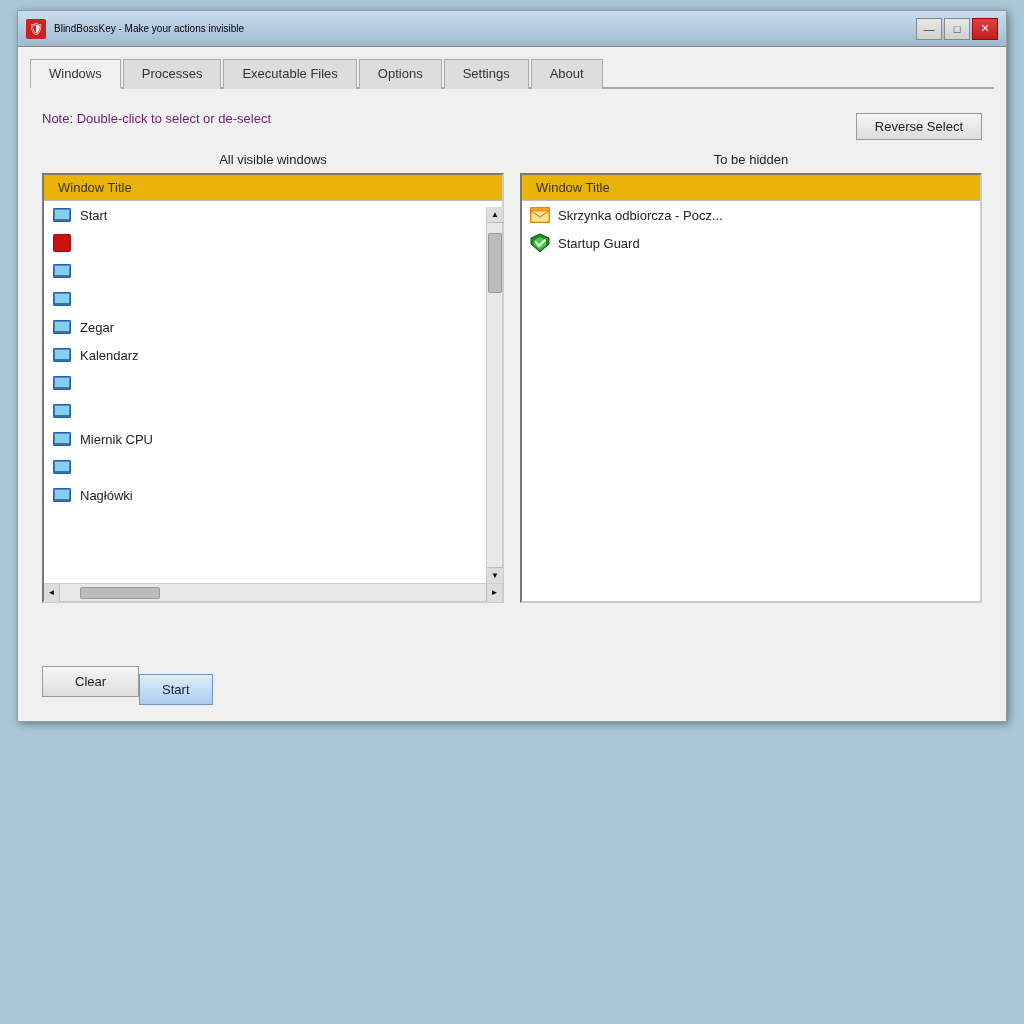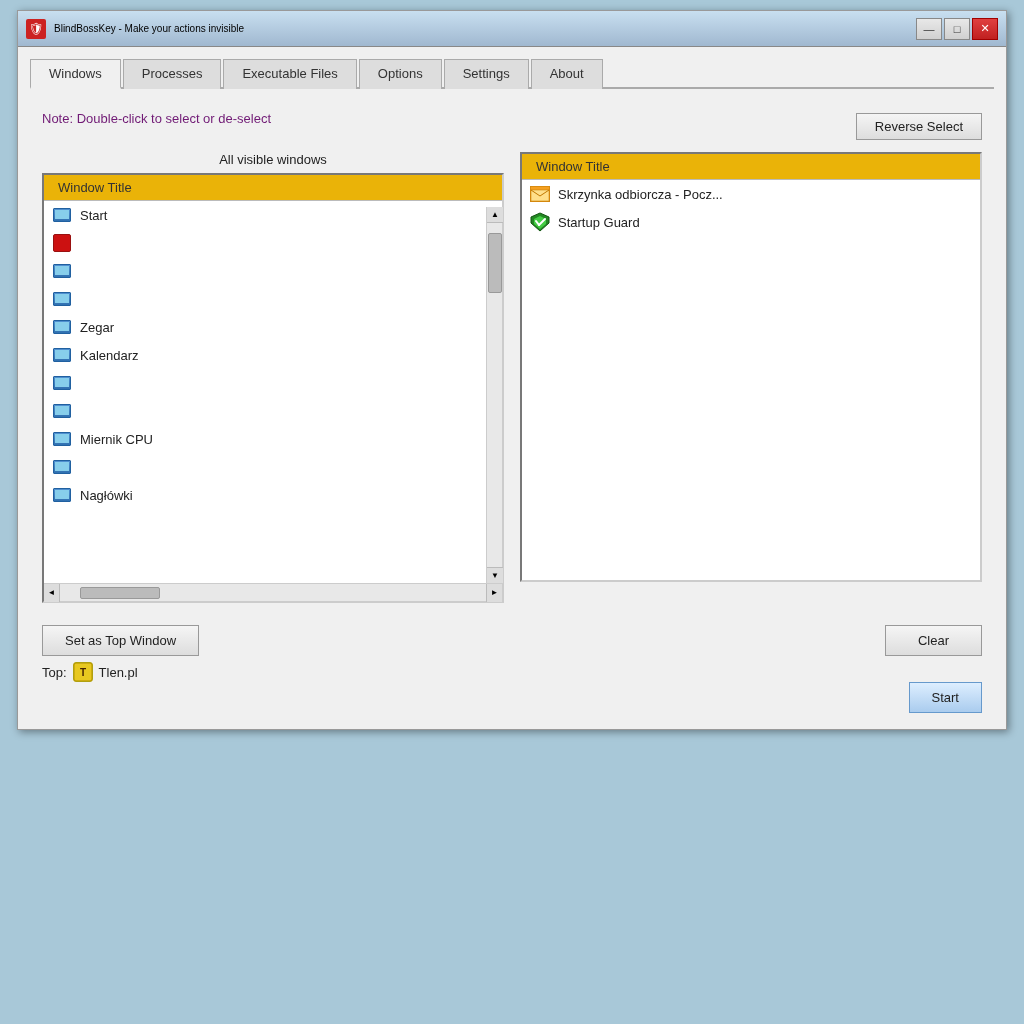--- a/index.html
+++ b/index.html
@@ -133,21 +133,21 @@
       border: 1px solid #999;
       cursor: pointer;
       font-size: 13px;
       color: #222;
       margin-top: 16px;
     }
 
     .panels-row {
       display: flex;
       gap: 16px;
-      margin-bottom: 22px;
+      margin-bottom: 14px;
     }
 
     .panel {
       flex: 1;
     }
 
     .panel-label {
       text-align: center;
       font-size: 13px;
       margin-bottom: 6px;
@@ -279,21 +279,21 @@
       border: 1px solid #6699cc;
       cursor: pointer;
       font-size: 13px;
       color: #222;
       align-self: flex-end;
       margin-bottom: -8px;
     }
 
     .bottom-right-area {
       display: flex;
-      flex-direction: column;
+      flex-direction: row;
       align-items: flex-end;
       justify-content: space-between;
       height: 80px;
     }
 
     .clear-btn {
       padding: 7px 32px;
       background: linear-gradient(to bottom, #f5f5f5, #ddd);
       border: 1px solid #999;
       cursor: pointer;
@@ -555,20 +555,21 @@
               <div class="h-left-arrow">◄</div>
               <div class="h-track">
                 <div class="h-thumb"></div>
               </div>
               <div class="h-right-arrow">►</div>
             </div>
           </div>
         </div>
 
         <div class="panel">
+          <div class="panel-label">To be hidden</div>
           <div class="list-container">
             <div class="list-header">Window Title</div>
             <div class="list-body">
 
               <div class="list-item">
                 <div class="item-icon">
                   <svg width="20" height="16" viewBox="0 0 20 16">
                     <rect x="0" y="0" width="20" height="16" fill="#f5a020" rx="1" stroke="#c07800" stroke-width="1"></rect>
                     <rect x="1" y="4" width="18" height="11" fill="#ffe08a" stroke="#c07800" stroke-width="0.5"></rect>
                     <line x1="1" y1="4" x2="10" y2="10" stroke="#c07800" stroke-width="1"></line>
@@ -590,33 +591,20 @@
                 <span>Startup Guard</span>
               </div>
 
             </div>
           </div>
         </div>
 
       </div>
 
       <div class="bottom-row">
-        <div class="bottom-left">
-          <button class="action-btn">Set as Top Window</button>
-          <div class="top-indicator">
-            <span>Top:</span>
-            <div class="tlen-icon">
-              <svg width="18" height="18" viewBox="0 0 18 18">
-                <rect width="18" height="18" fill="#e8c820" rx="2" stroke="#b09000" stroke-width="1"></rect>
-                <text x="9" y="13" text-anchor="middle" font-size="10" font-weight="bold" fill="#442200">T</text>
-              </svg>
-            </div>
-            <span>Tlen.pl</span>
-          </div>
-        </div>
 
         <div class="bottom-right-area">
           <button class="clear-btn">Clear</button>
           <button class="start-btn-bottom">Start</button>
         </div>
       </div>
 
     </div>
   </div>
 </div>

